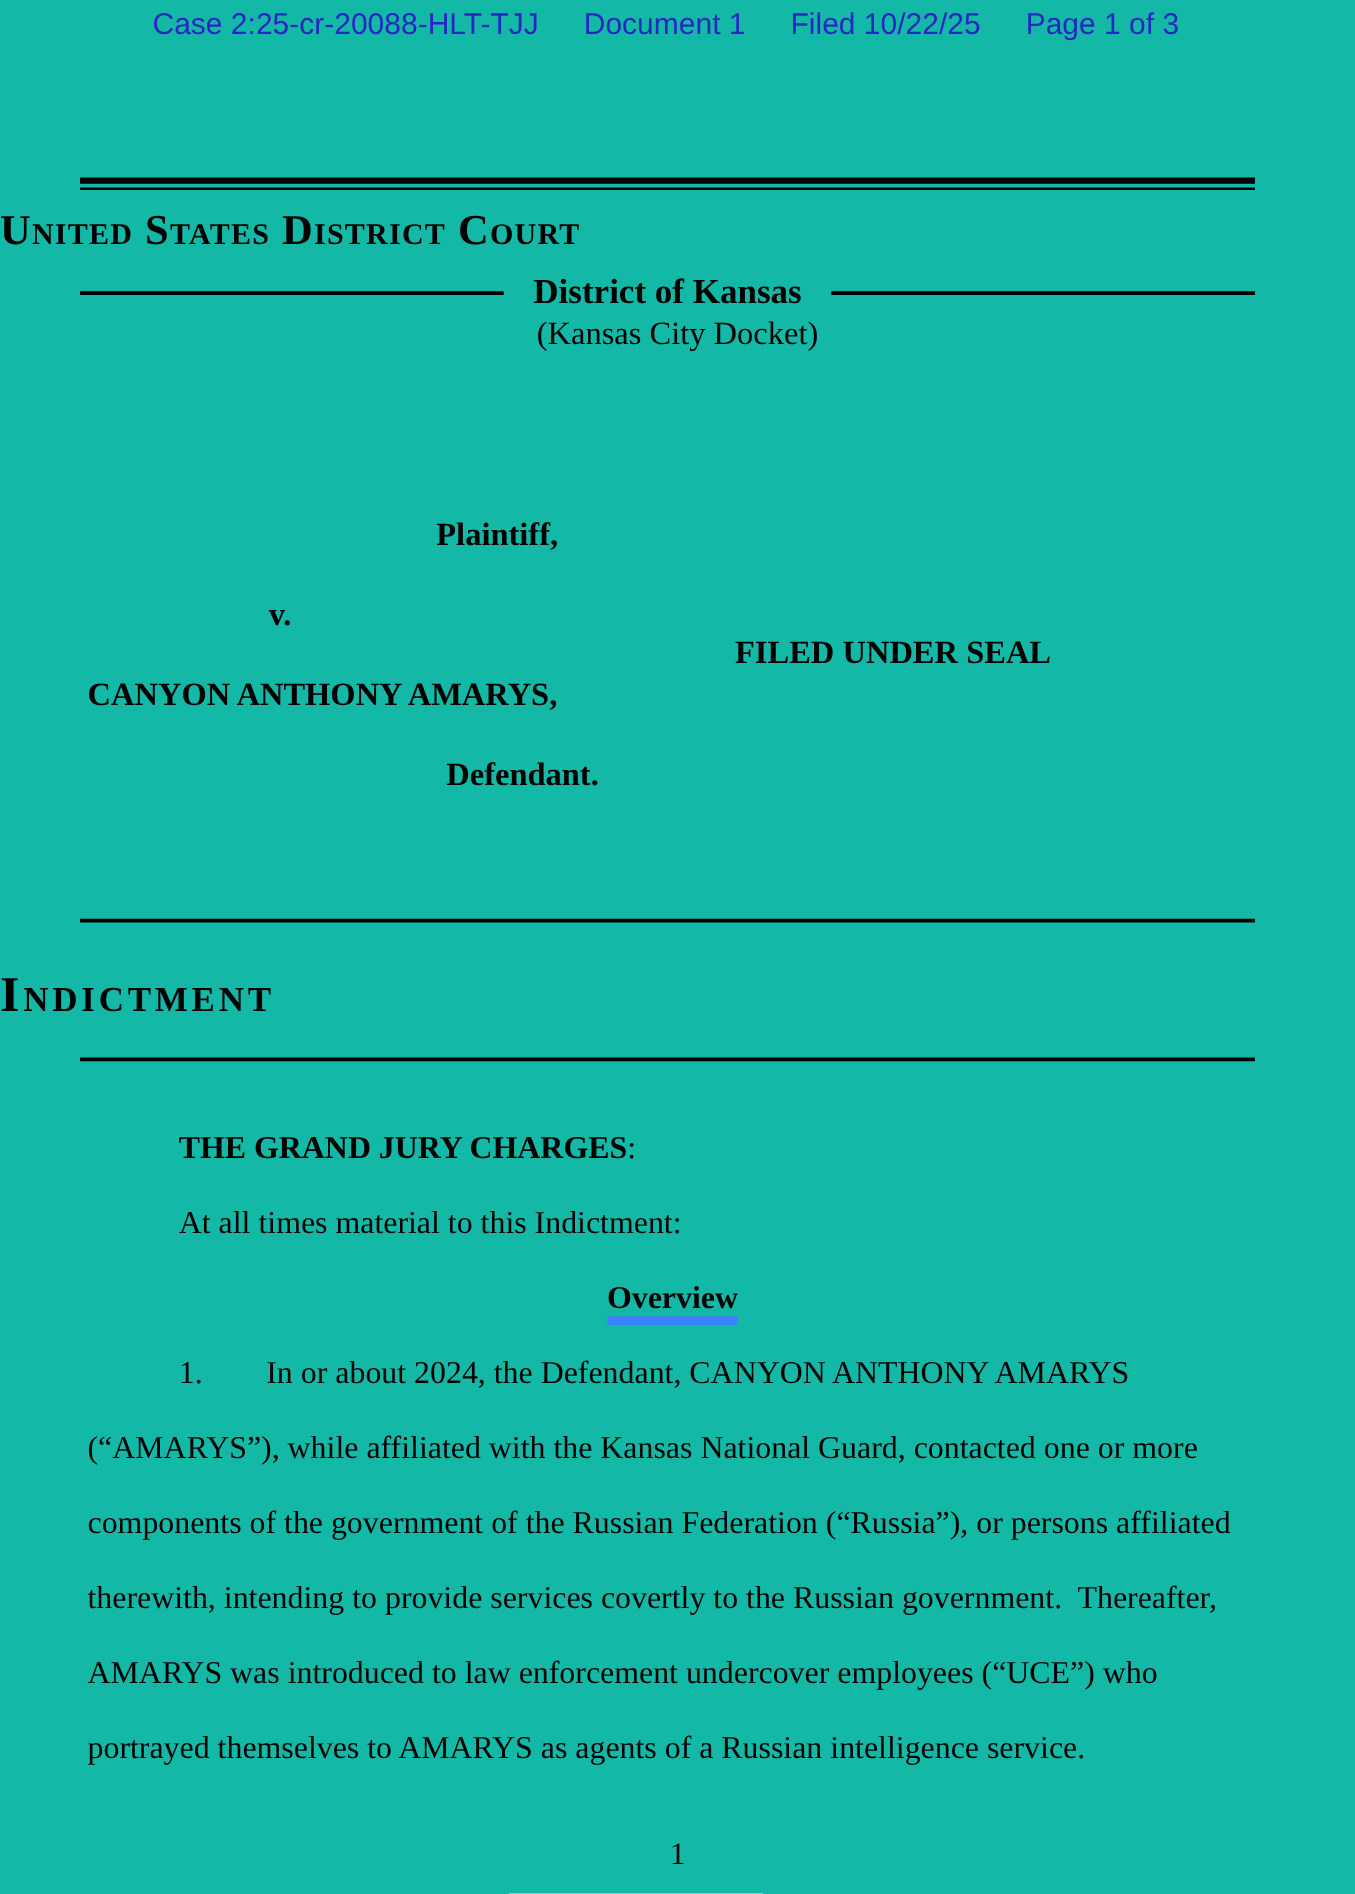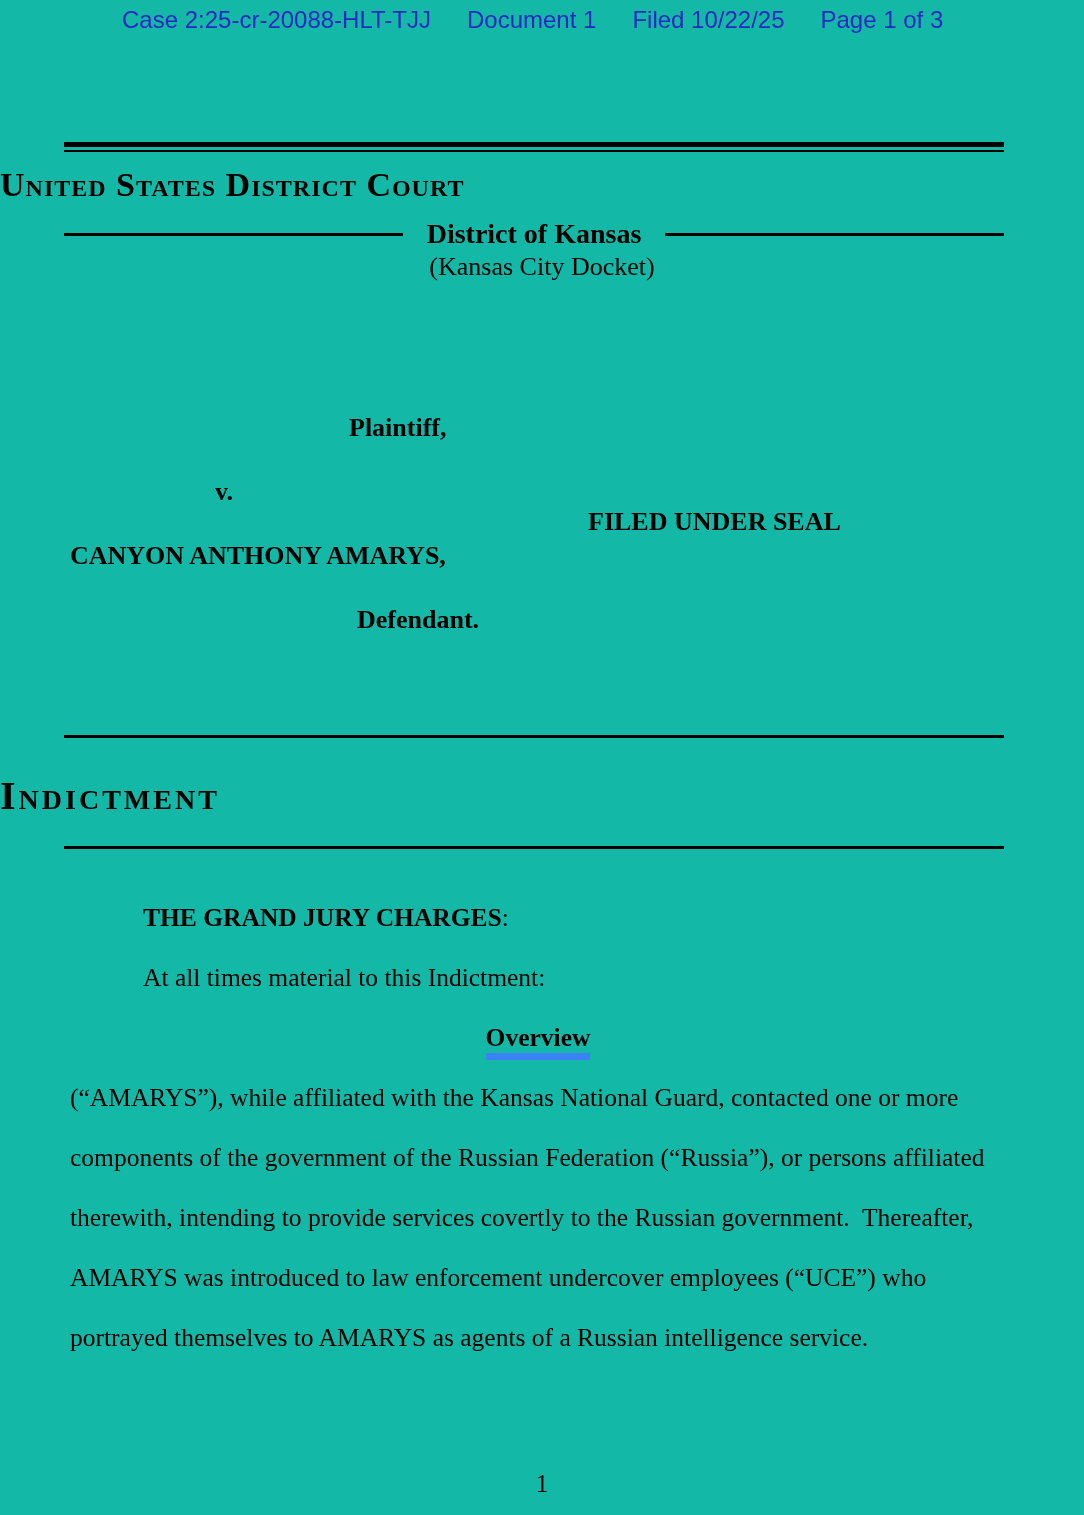--- a/index.html
+++ b/index.html
@@ -164,20 +164,21 @@
   <div class="cap defendant-role">Defendant.</div>
 
   <div class="rule rule-ind-top"></div>
   <div class="doc-title">Indictment</div>
   <div class="rule rule-ind-bottom"></div>
 
   <div class="body-block">
     <div class="bline indent"><span class="bold">THE GRAND JURY CHARGES</span><span>:</span></div>
     <div class="bline indent">At all times material to this Indictment:</div>
     <div class="bline center"><span class="overview-underline">Overview</span></div>
+    <div class="bline indent"><span class="para-number">1.</span><span>In or about 2024, the Defendant, CANYON ANTHONY AMARYS</span></div>
     <div class="bline">(“AMARYS”), while affiliated with the Kansas National Guard, contacted one or more</div>
     <div class="bline">components of the government of the Russian Federation (“Russia”), or persons affiliated</div>
     <div class="bline">therewith, intending to provide services covertly to the Russian government.  Thereafter,</div>
     <div class="bline">AMARYS was introduced to law enforcement undercover employees (“UCE”) who</div>
     <div class="bline">portrayed themselves to AMARYS as agents of a Russian intelligence service.</div>
   </div>
 
   <div class="pagenum">1</div>
 
 </div>

